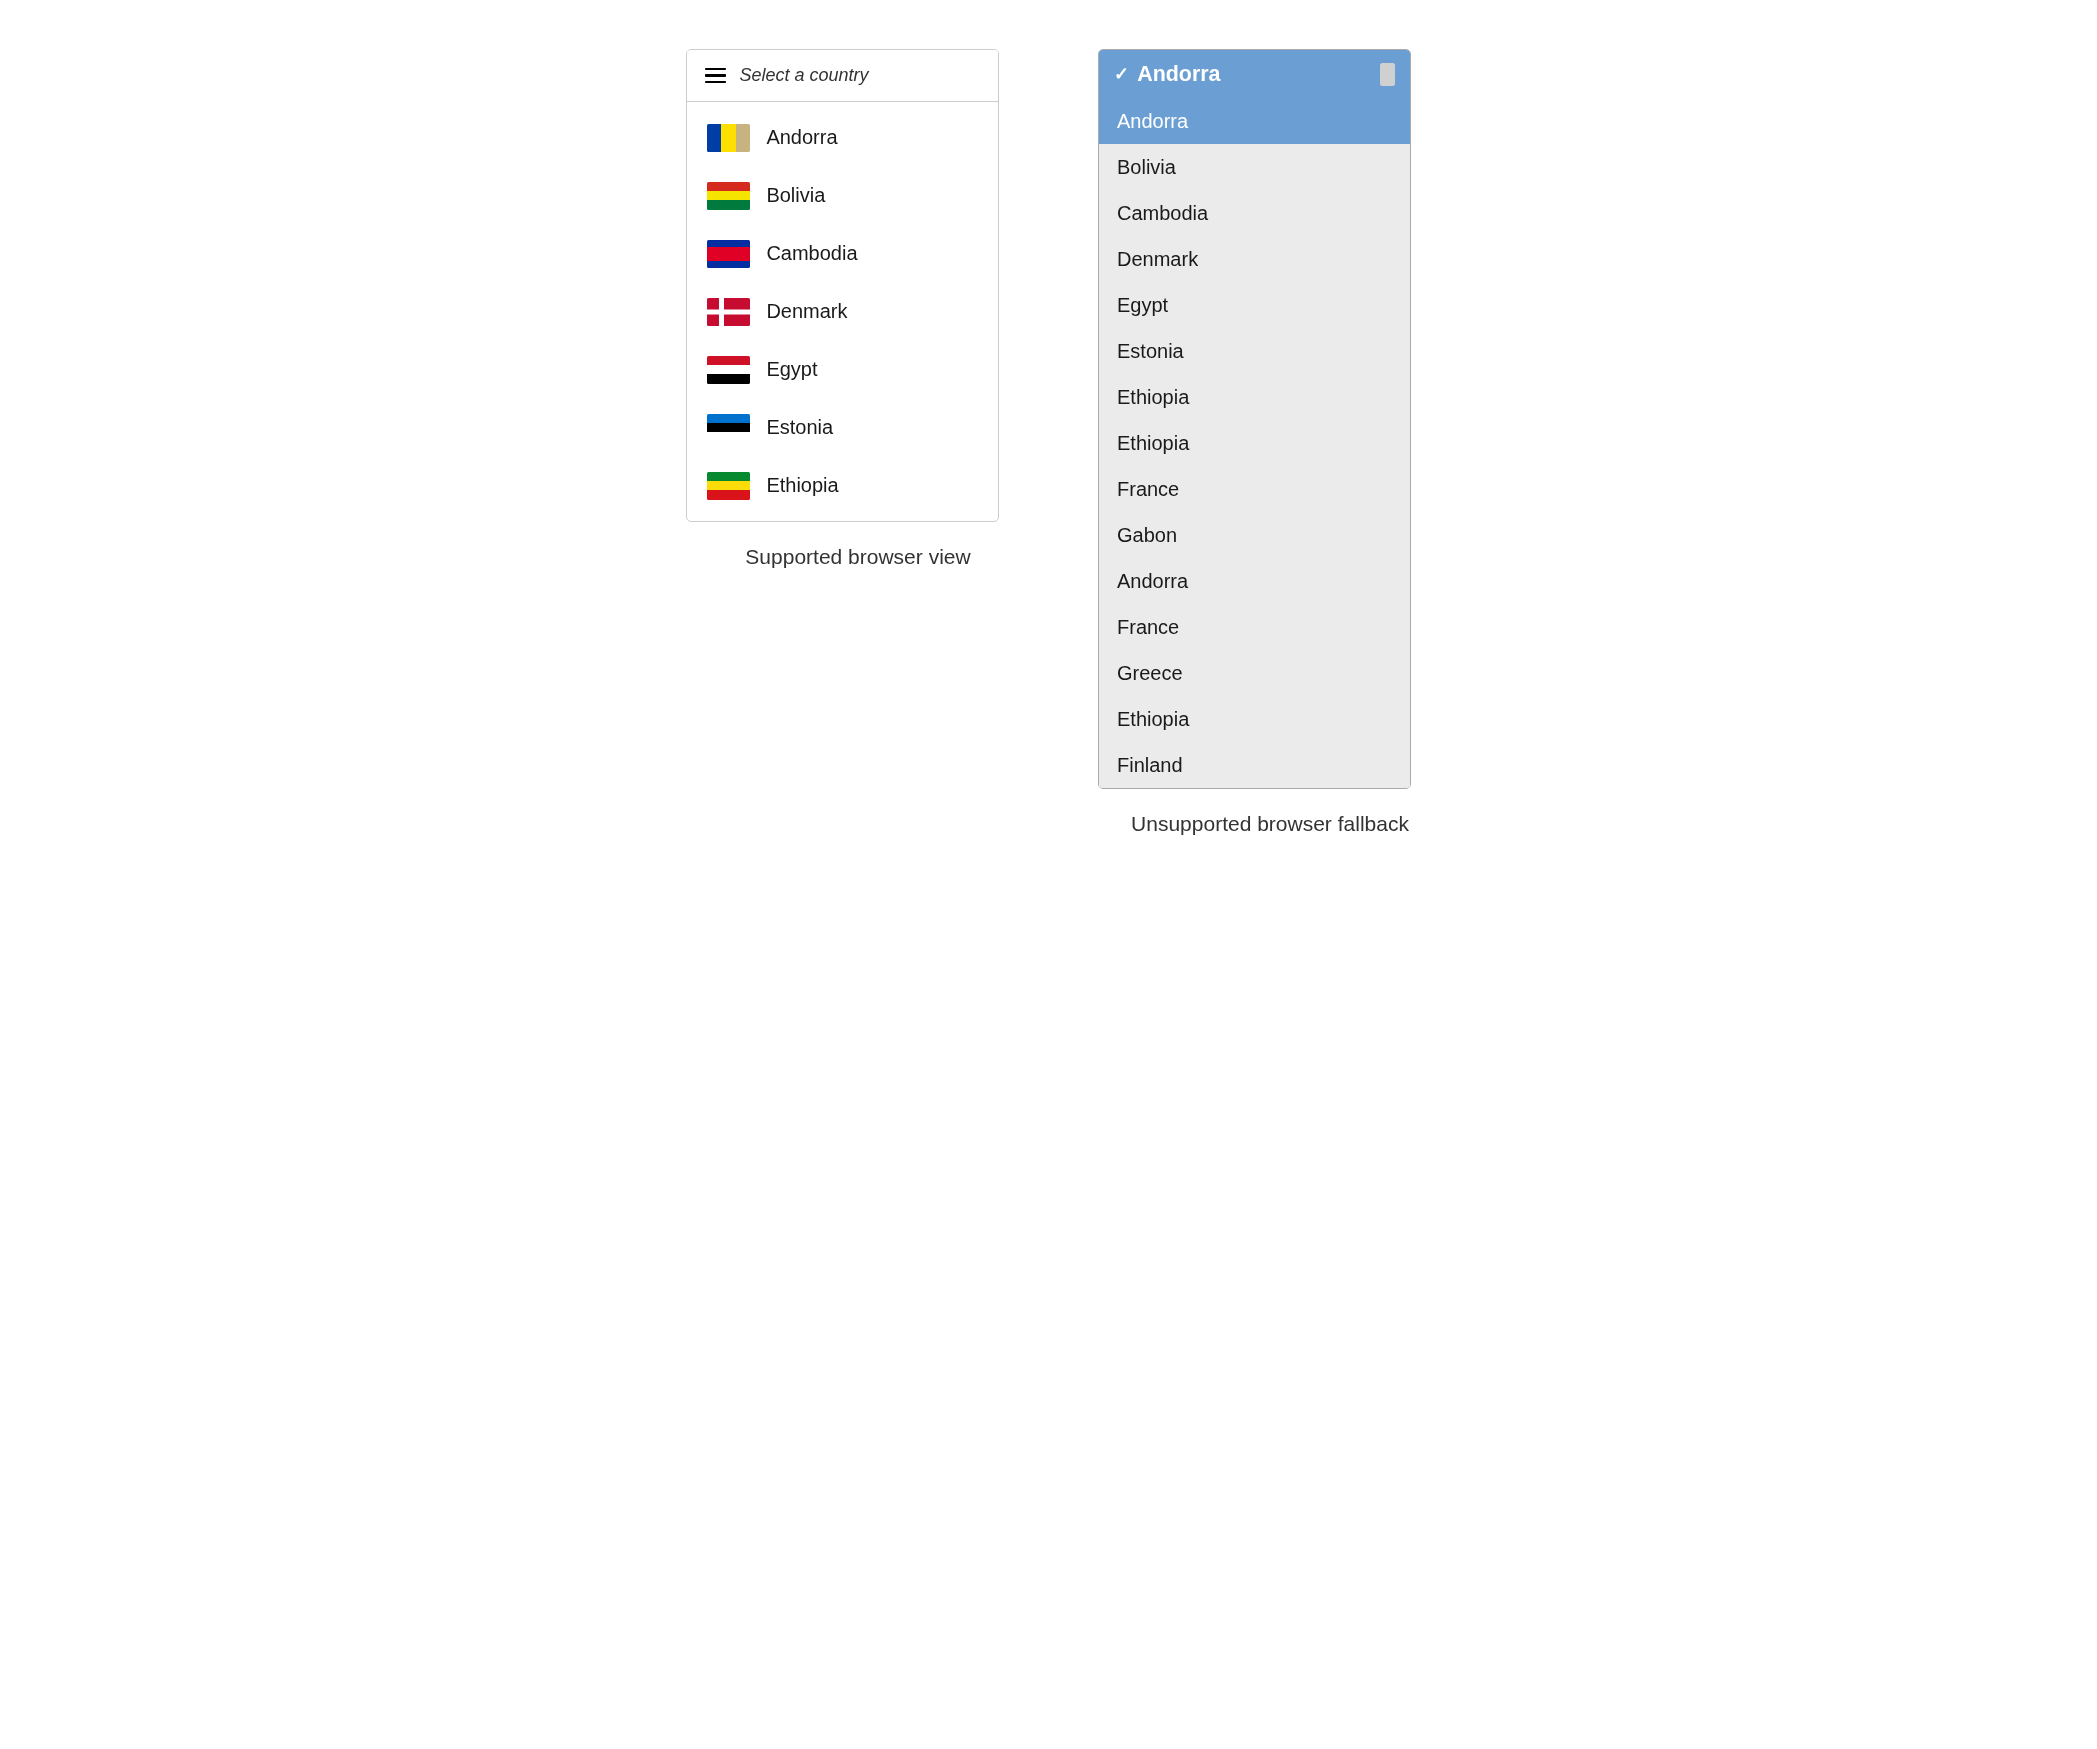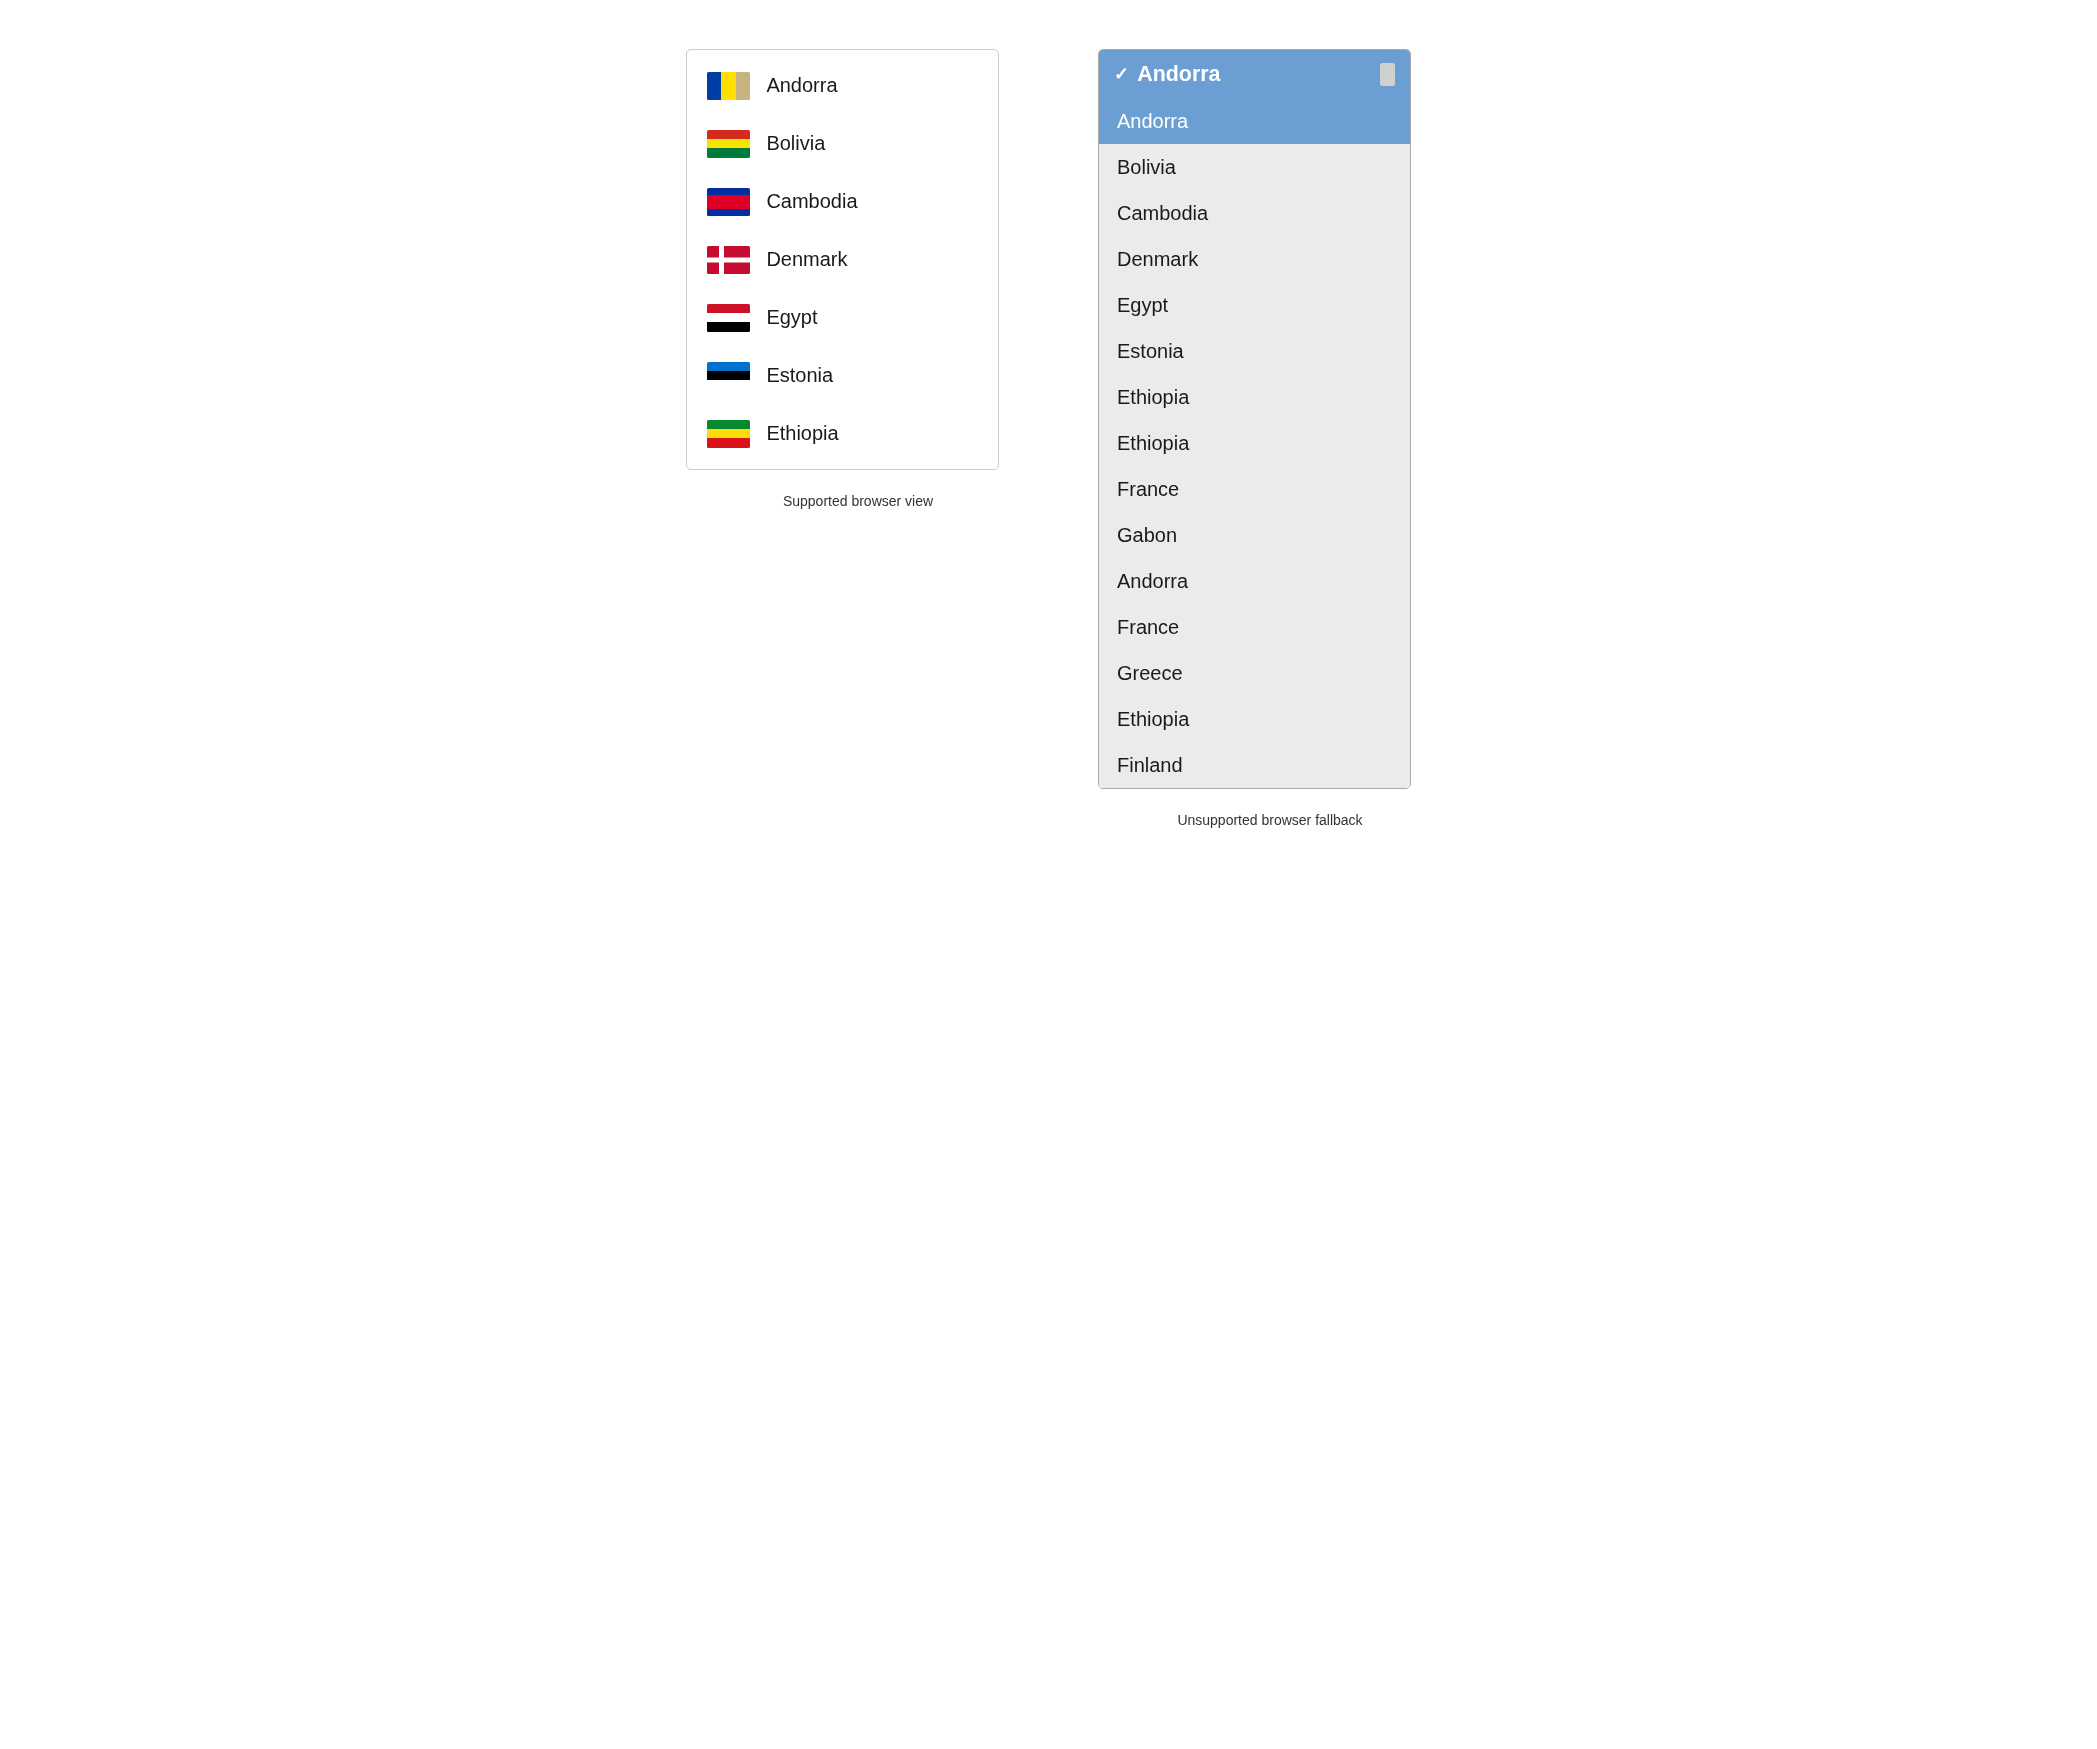--- a/index.html
+++ b/index.html
@@ -192,21 +192,21 @@
     .flag-et .stripe-yellow { background: #FCDD09; flex: 1; }
     .flag-et .stripe-red { background: #DA121A; flex: 1; }
 
     .country-name {
       font-size: 20px;
       color: #1a1a1a;
       font-weight: 400;
     }
 
     .panel-label {
-      font-size: 14px;
+      font-size: 21px;
       color: #333333;
       margin-top: 23px;
       margin-left: 31px;
     }
 
     
     .right-panel {
       display: flex;
       flex-direction: column;
       align-items: center;
@@ -274,20 +274,28 @@
       color: #ffffff;
     }
   </style>
 </head>
 <body>
 
 <div class="page-wrapper">
 
   <div class="left-panel">
     <div class="custom-select-wrapper">
+      <div class="custom-select-header">
+        <div class="hamburger-icon">
+          <span></span>
+          <span></span>
+          <span></span>
+        </div>
+        <span class="select-placeholder">Select a country</span>
+      </div>
       <div class="custom-dropdown">
         <div class="custom-dropdown-list">
 
           <div class="dropdown-item">
             <div class="flag flag-ad">
               <div class="stripe-blue"></div>
               <div class="stripe-yellow"></div>
               <div class="stripe-red"></div>
             </div>
             <span class="country-name">Andorra</span>

